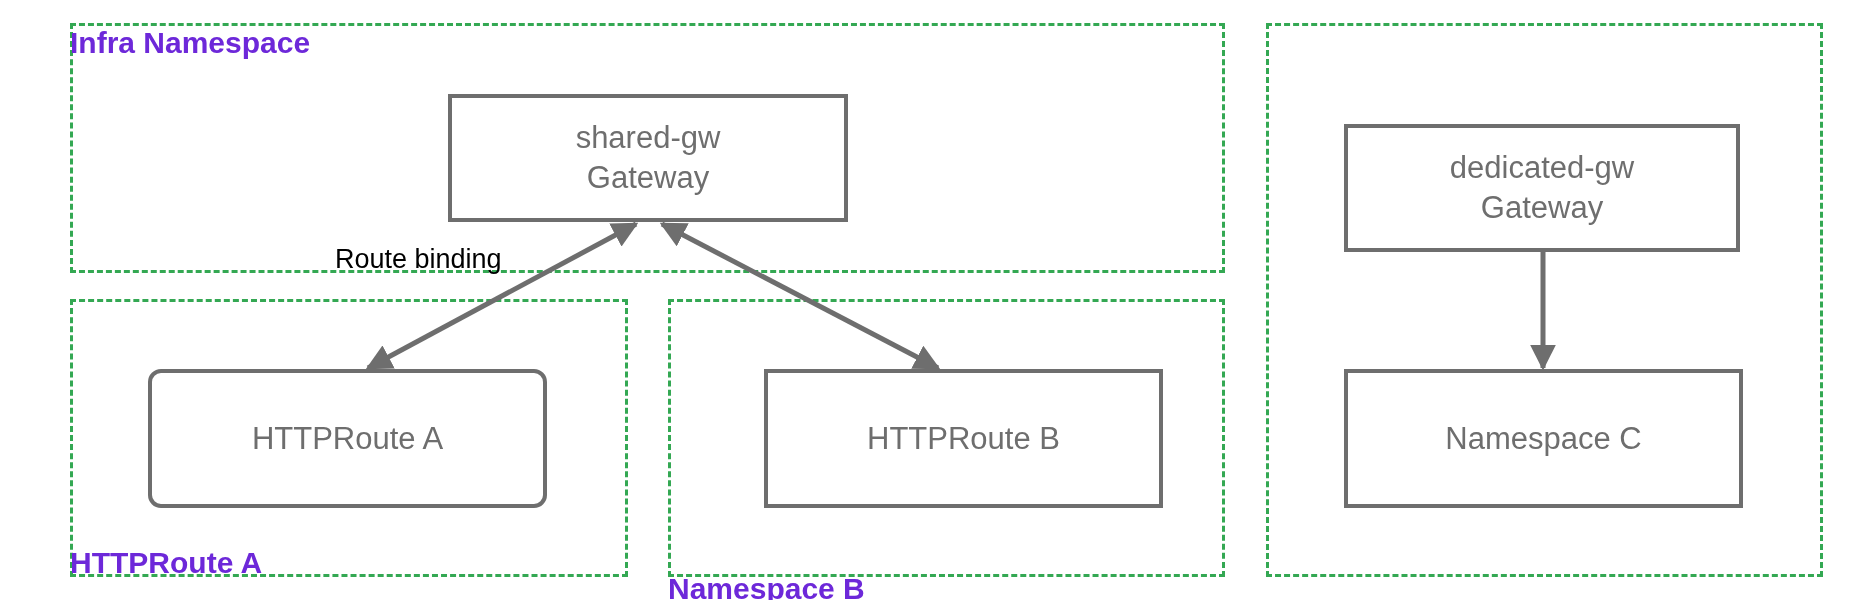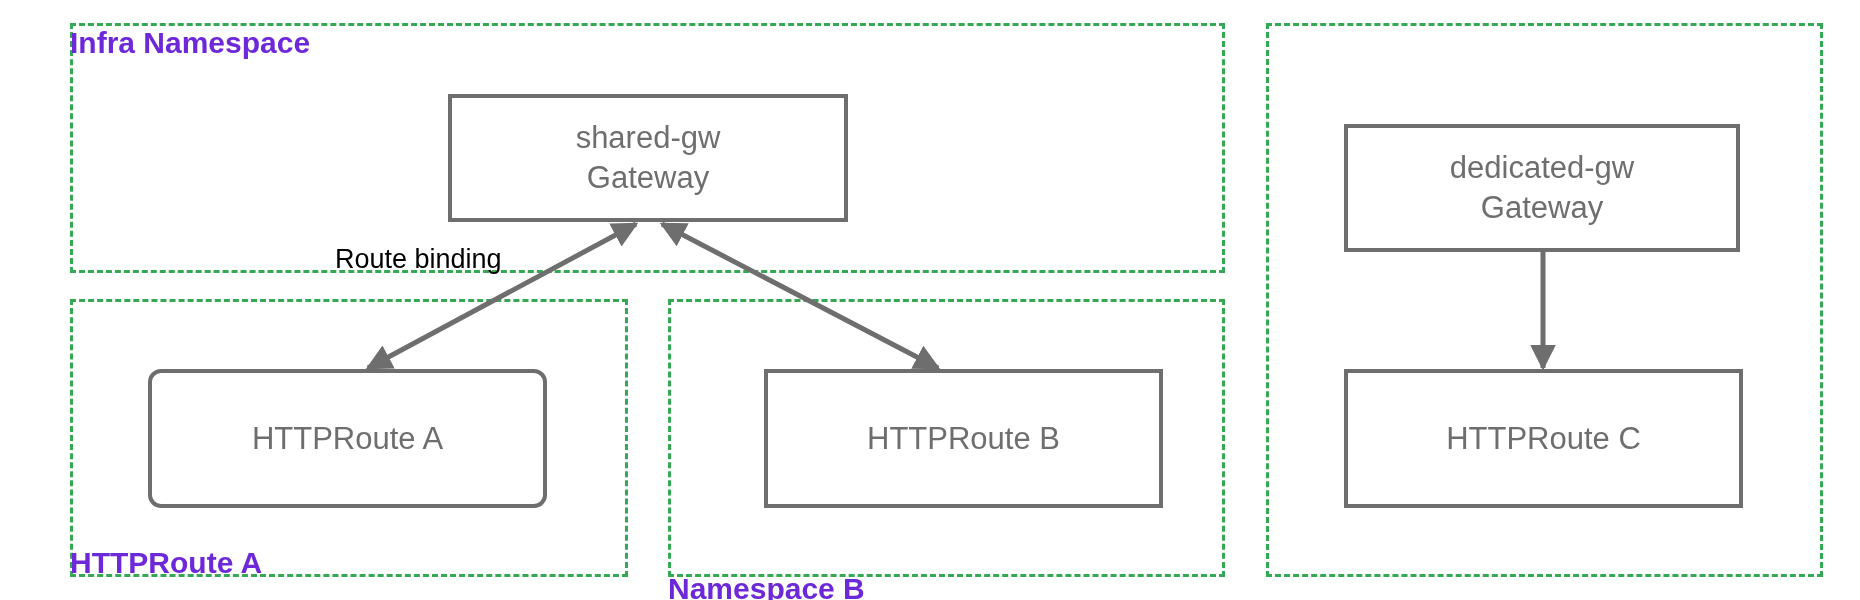--- a/index.html
+++ b/index.html
@@ -103,18 +103,18 @@
 
   <div class="node-box" style="left:148px; top:369px; width:399px; height:139px;border-radius:13px;">
     <span class="node-line">HTTPRoute A</span>
   </div>
 
   <div class="node-box" style="left:764px; top:369px; width:399px; height:139px;">
     <span class="node-line">HTTPRoute B</span>
   </div>
 
   <div class="node-box" style="left:1344px; top:369px; width:399px; height:139px;">
-    <span class="node-line">HTTPRoute C</span>
+    <span class="node-line">Namespace C</span>
   </div>
 
   <div class="edge-label" style="left:294px; top:244px;">Route binding</div>
 
 </div>
 
 </body></html>

